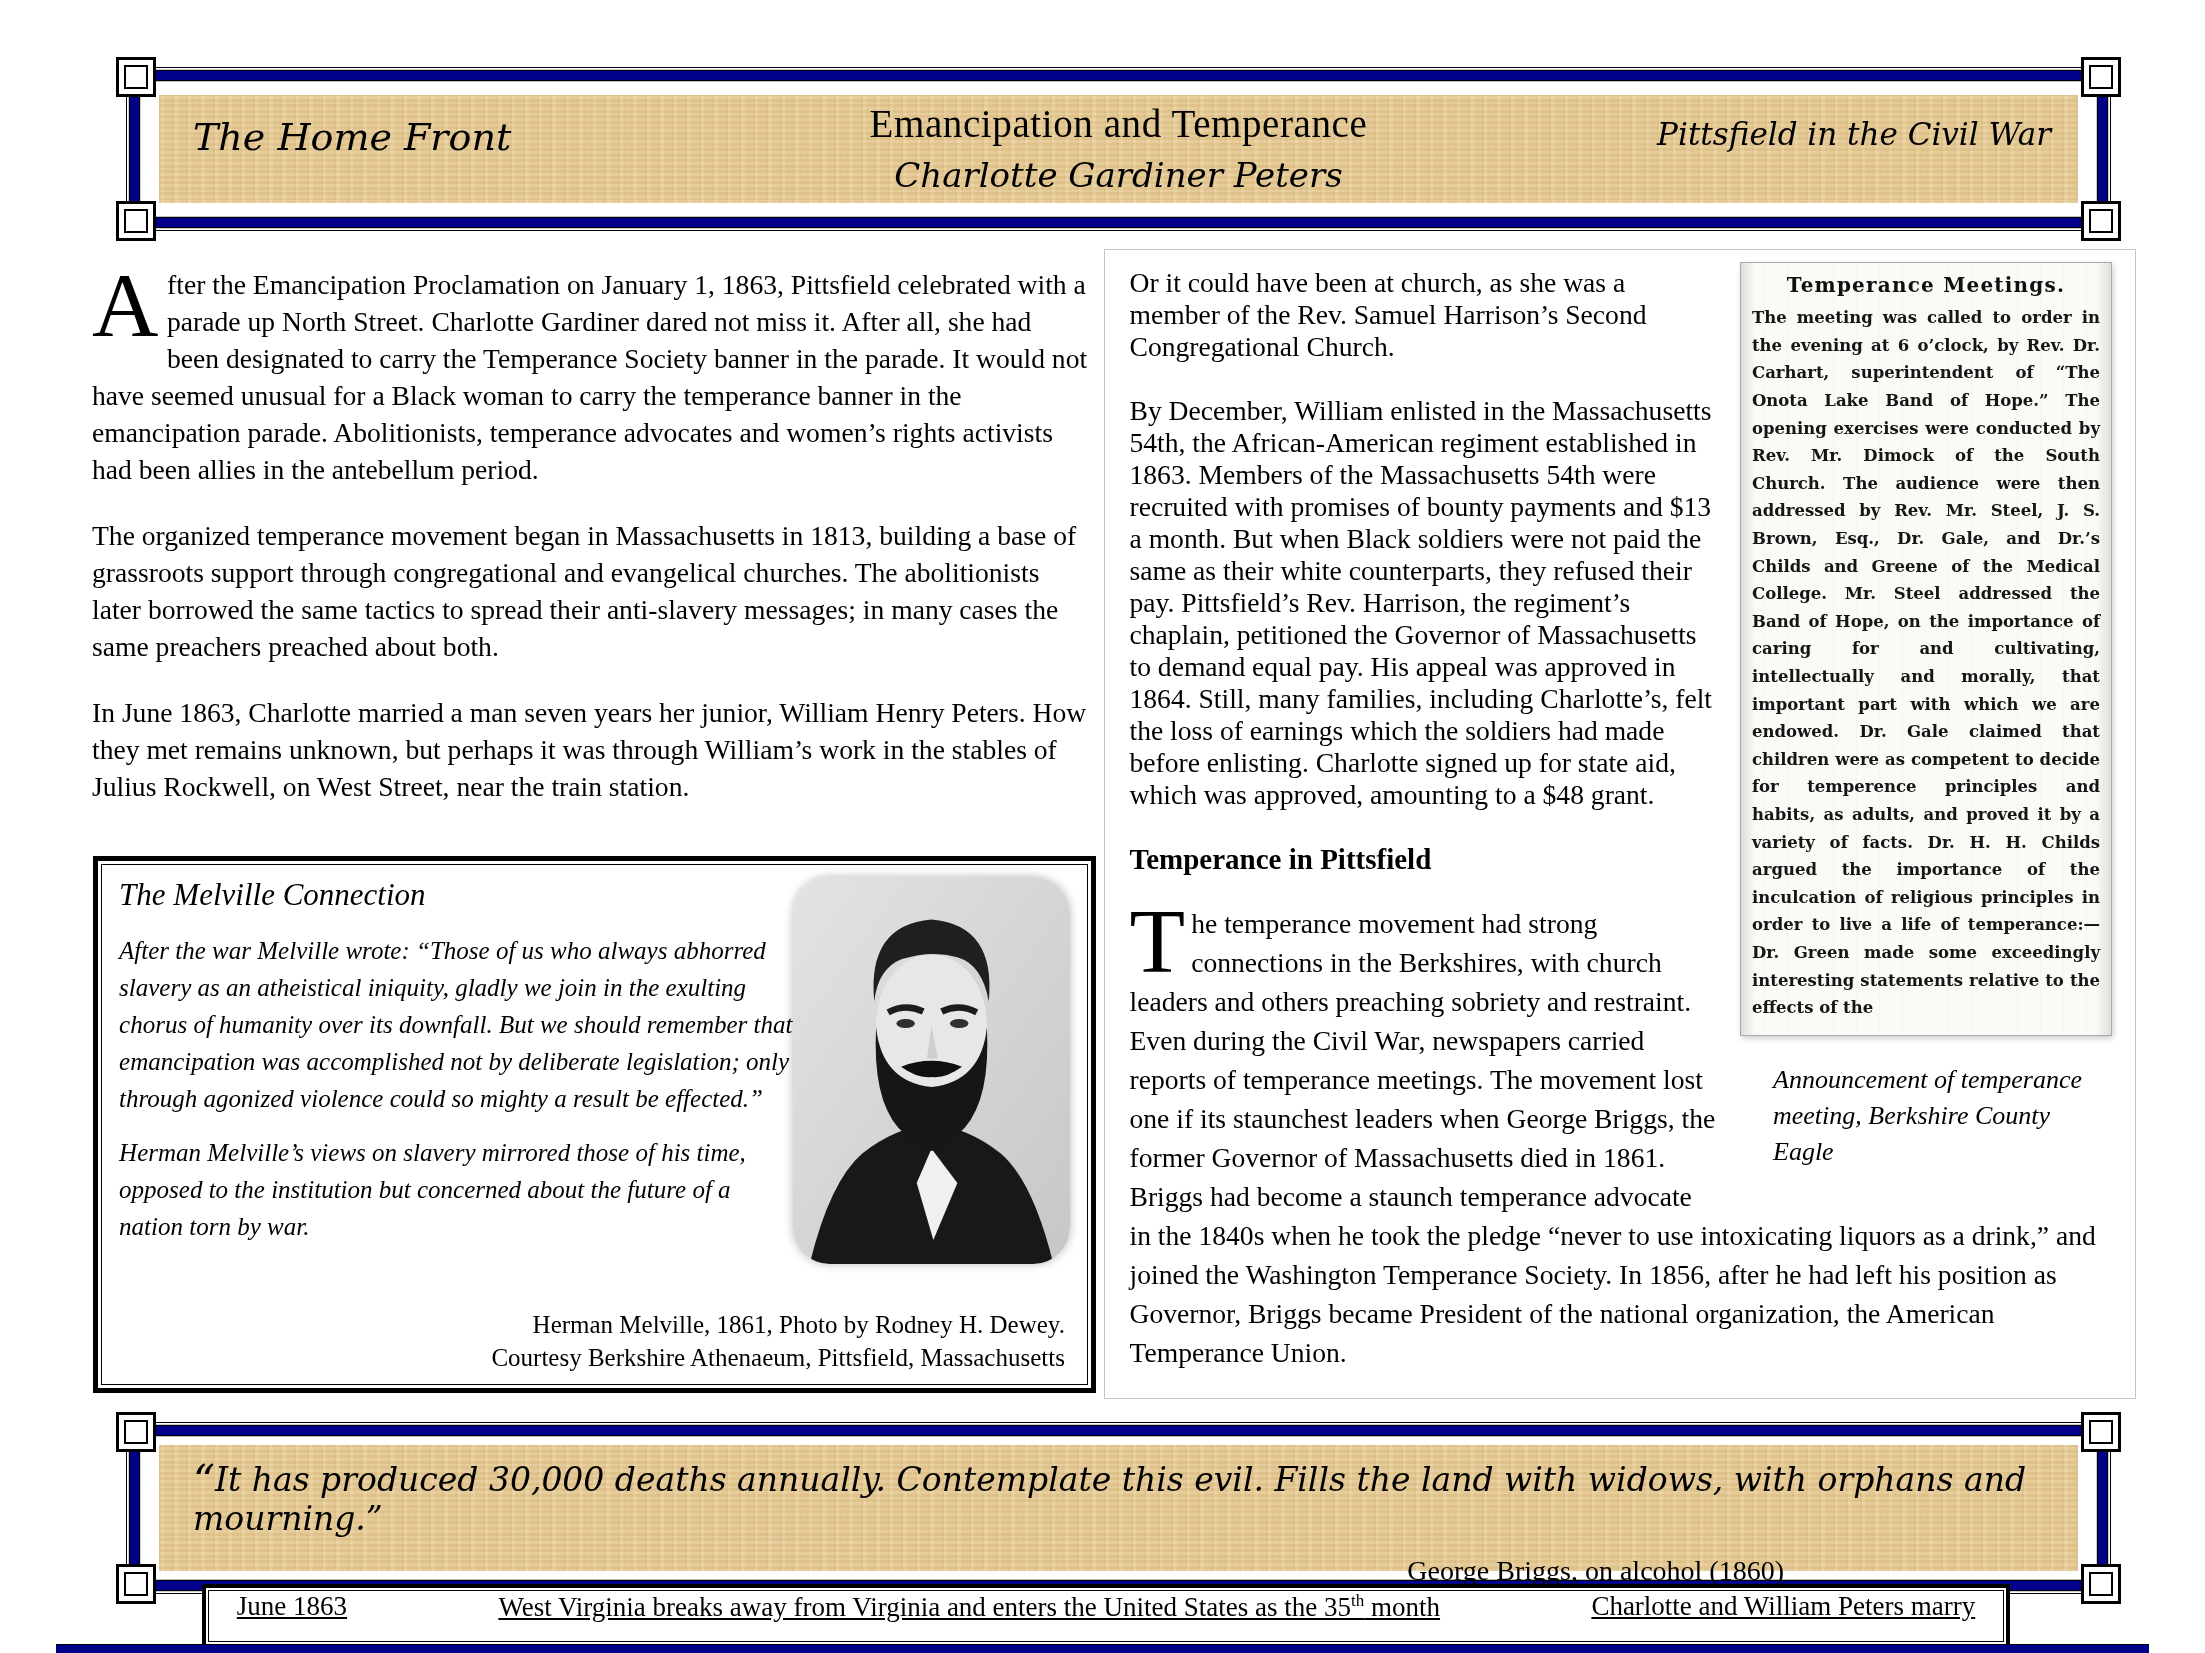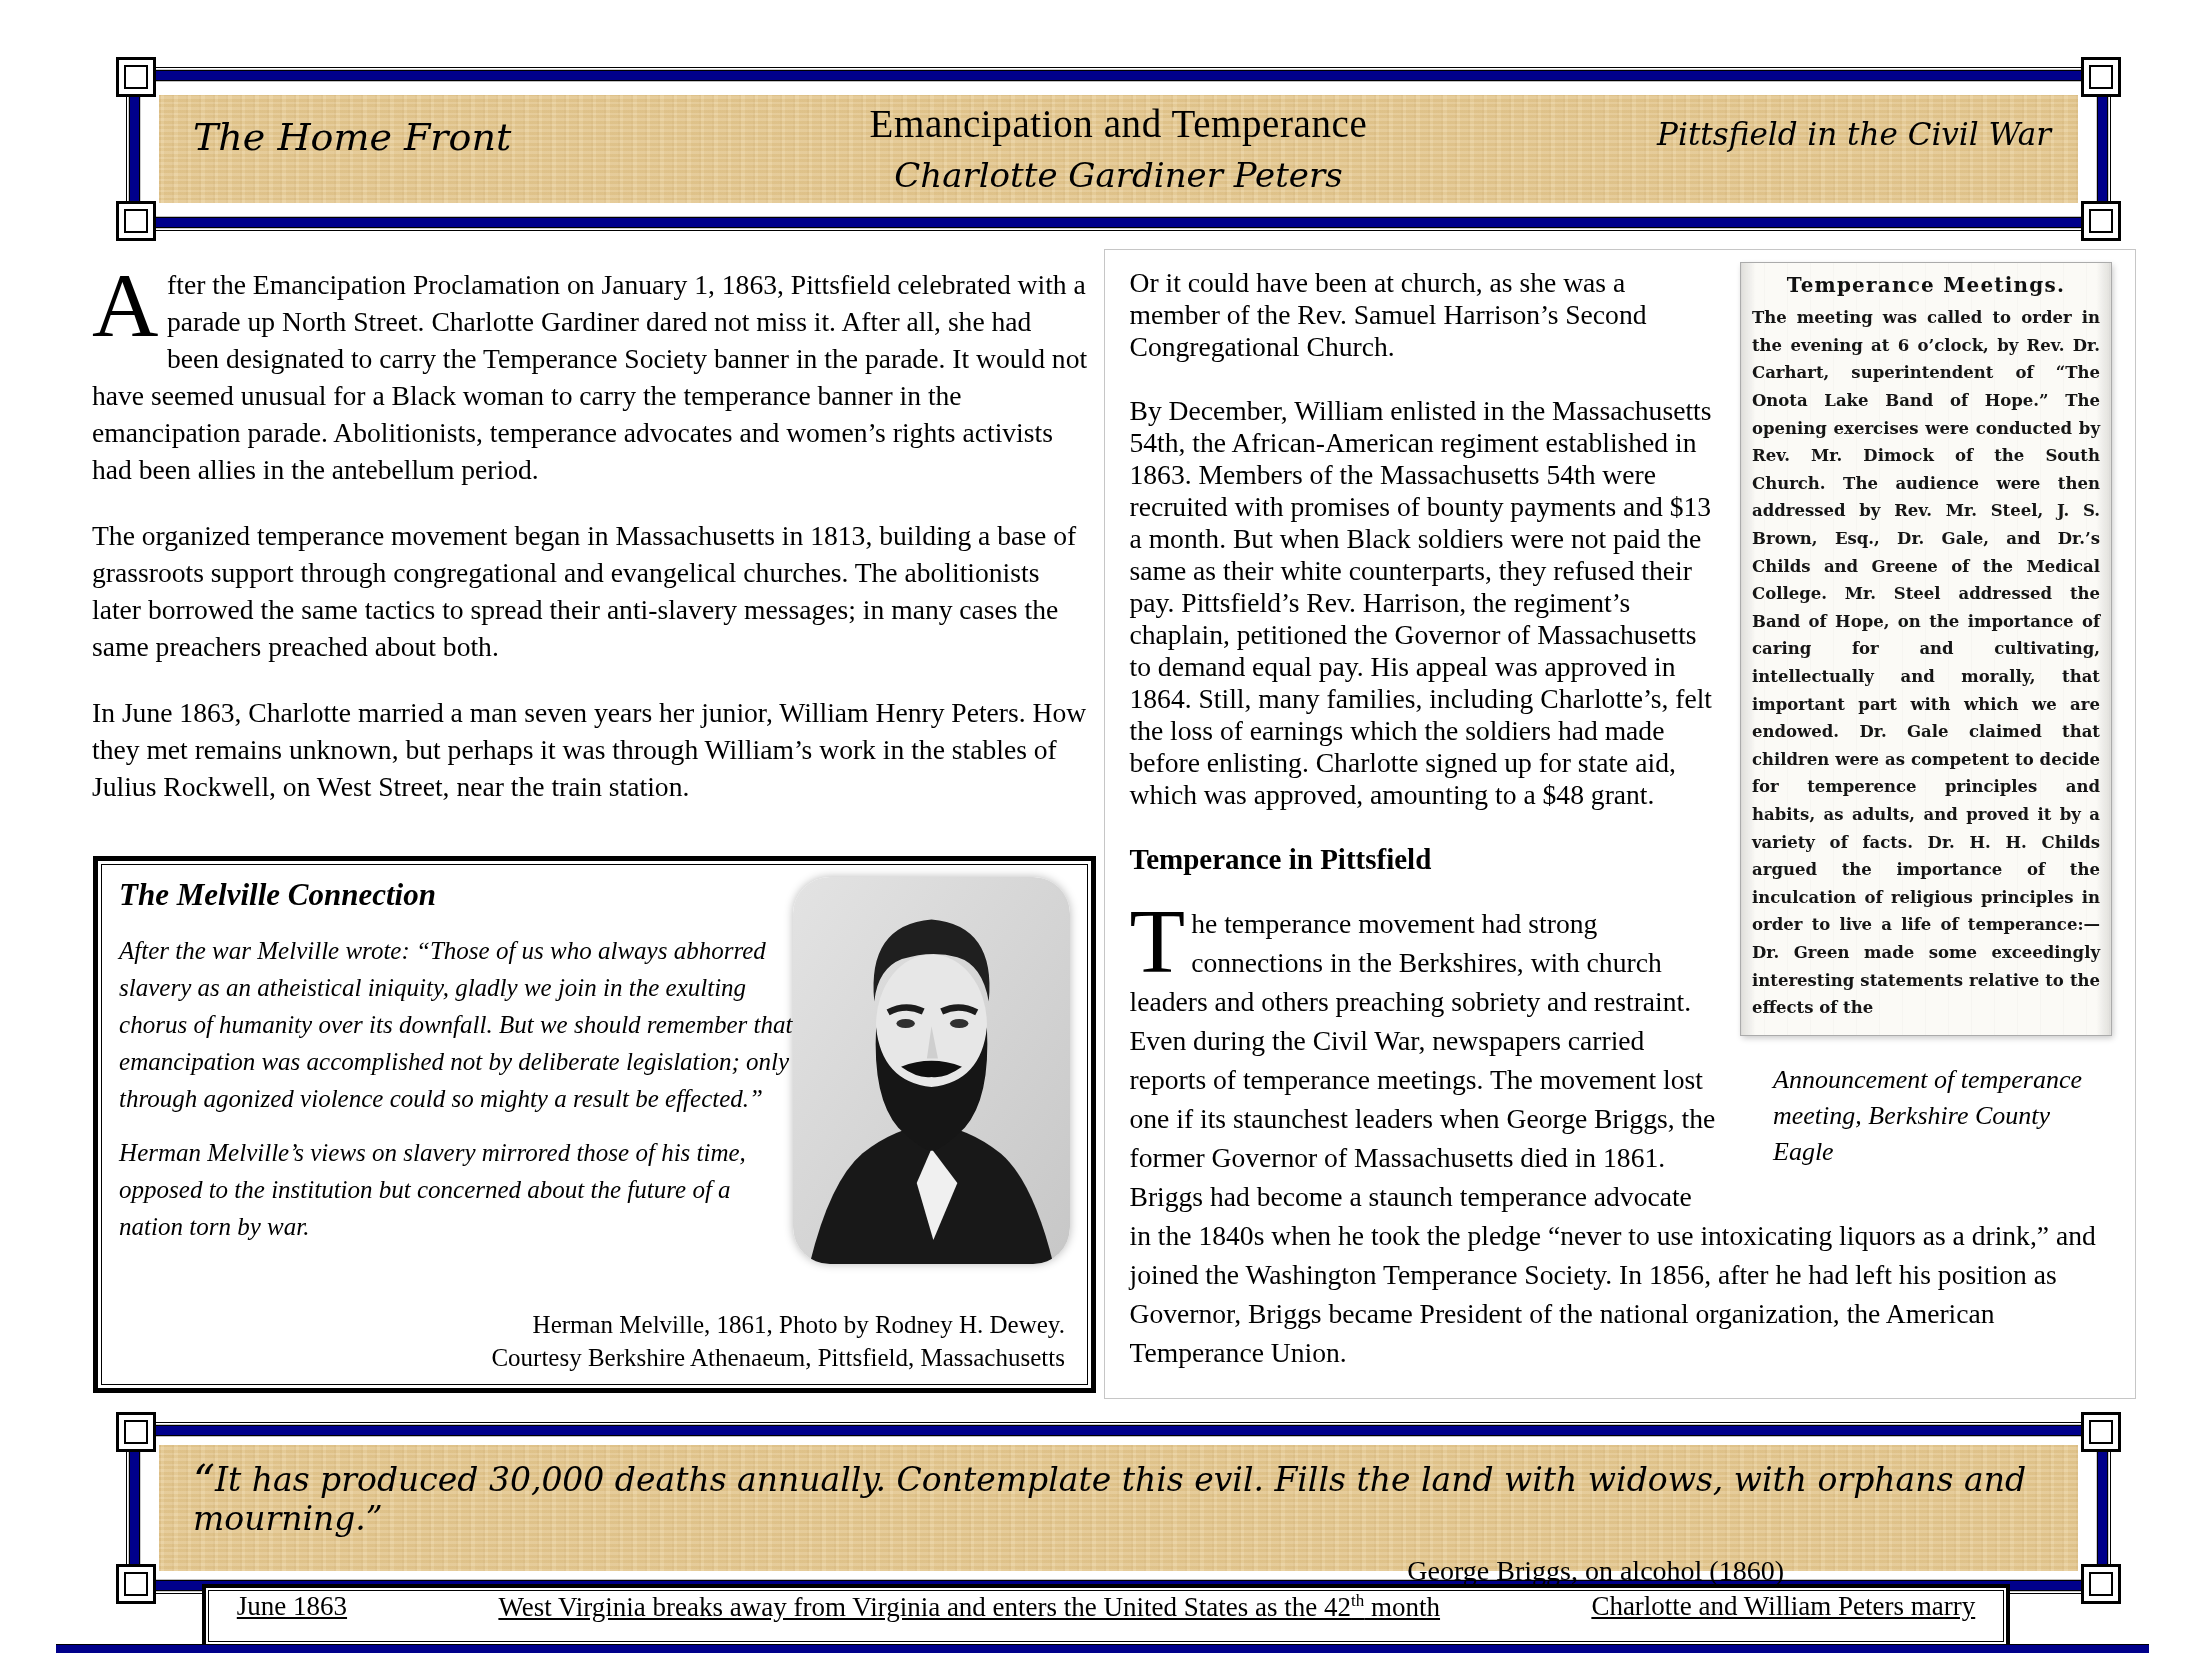--- a/index.html
+++ b/index.html
@@ -34,21 +34,21 @@
   .left-col{position:absolute;left:92px;top:266px;width:997px;font-size:27.6px;line-height:37px;
             text-align:left;}
   .left-col p{margin:0 0 29px 0;}
   .dc{float:left;font-size:92px;line-height:71px;padding:3.7px 8.6px 0 0;}
 
   
   .melville-box{position:absolute;left:93px;top:856px;width:1003px;height:537px;
                 border:5.5px solid #000;background:#fff;box-sizing:border-box;}
   .melville-inner{position:absolute;inset:3.1px;border:1.8px solid #000;padding:9.8px 17px;
                 box-sizing:border-box;overflow:hidden;}
-  .melville-title{font-weight:bold;font-style:italic;font-size:31px;margin:2.5px 0 18.4px 0;}
+  .melville-title{font-weight:normal;font-style:italic;font-size:31px;margin:2.5px 0 18.4px 0;}
   .melville-text{font-style:italic;font-size:25px;line-height:37px;width:674px;}
   .melville-text p{margin:0 0 17px 0;}
   .melville-photo{position:absolute;top:12.3px;right:17px;width:277px;height:387px;
                 border-radius:37px;overflow:hidden;box-shadow:0 0 9.8px rgba(0,0,0,.28);}
   .melville-photo svg{display:block;width:100%;height:100%;}
   .melville-caption{position:absolute;right:22px;bottom:9.8px;text-align:right;
                 font-size:25px;line-height:33px;}
 
   
   .right-box{position:absolute;left:1104px;top:249px;width:1032px;height:1150px;
@@ -176,21 +176,21 @@
     <div class="corner br"></div>
     <div class="frame-content tan" style="inset:22px 32px;">
       <div class="quote-line"><span class="quote-mark">“</span><span>It has produced 30,000 deaths annually. Contemplate this evil.  Fills the land with widows, with orphans and mourning.”</span></div>
       <div class="quote-attr">George Briggs, on alcohol (1860)</div>
     </div>
   </div>
 
   <div class="footer-box">
     <div class="footer-inner">
       <span>June  1863</span>
-      <span><span>West Virginia breaks away from Virginia and enters the United States as the 42</span><sup>th</sup><span> month</span></span>
+      <span><span>West Virginia breaks away from Virginia and enters the United States as the 35</span><sup>th</sup><span> month</span></span>
       <span>Charlotte and William Peters marry</span>
     </div>
   </div>
 
   <div class="bottom-rule"></div>
 
 </div>
 
 
 </body></html>

